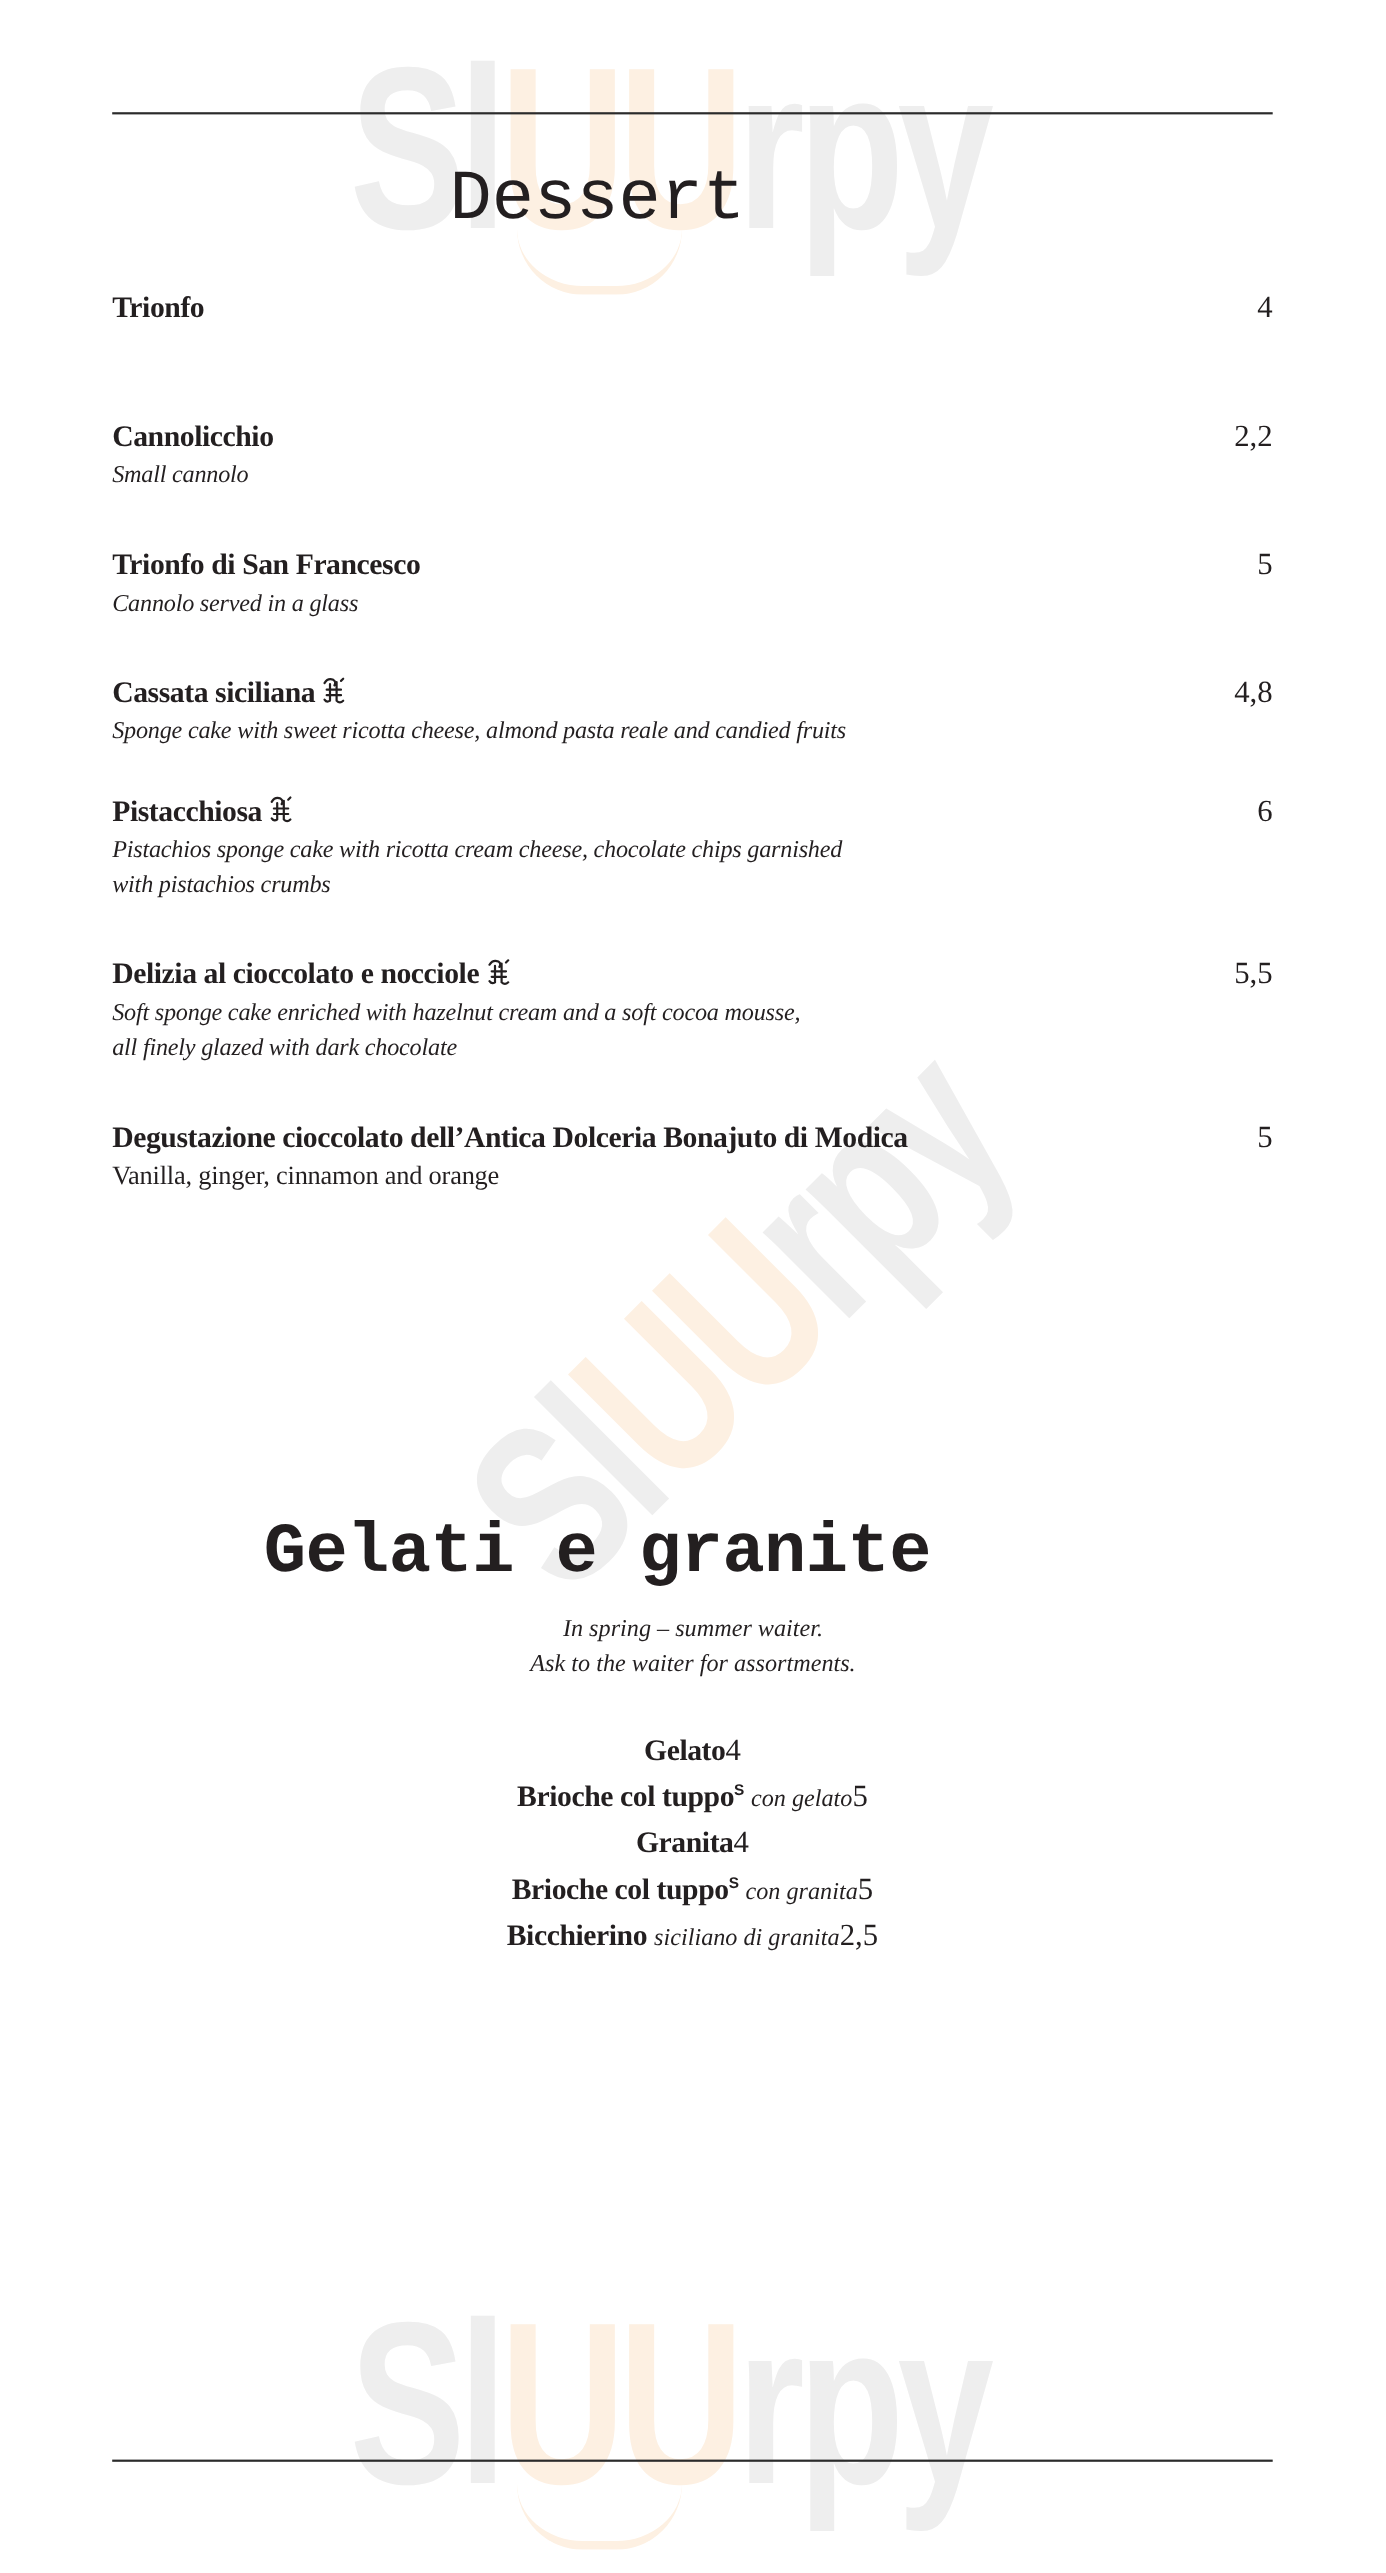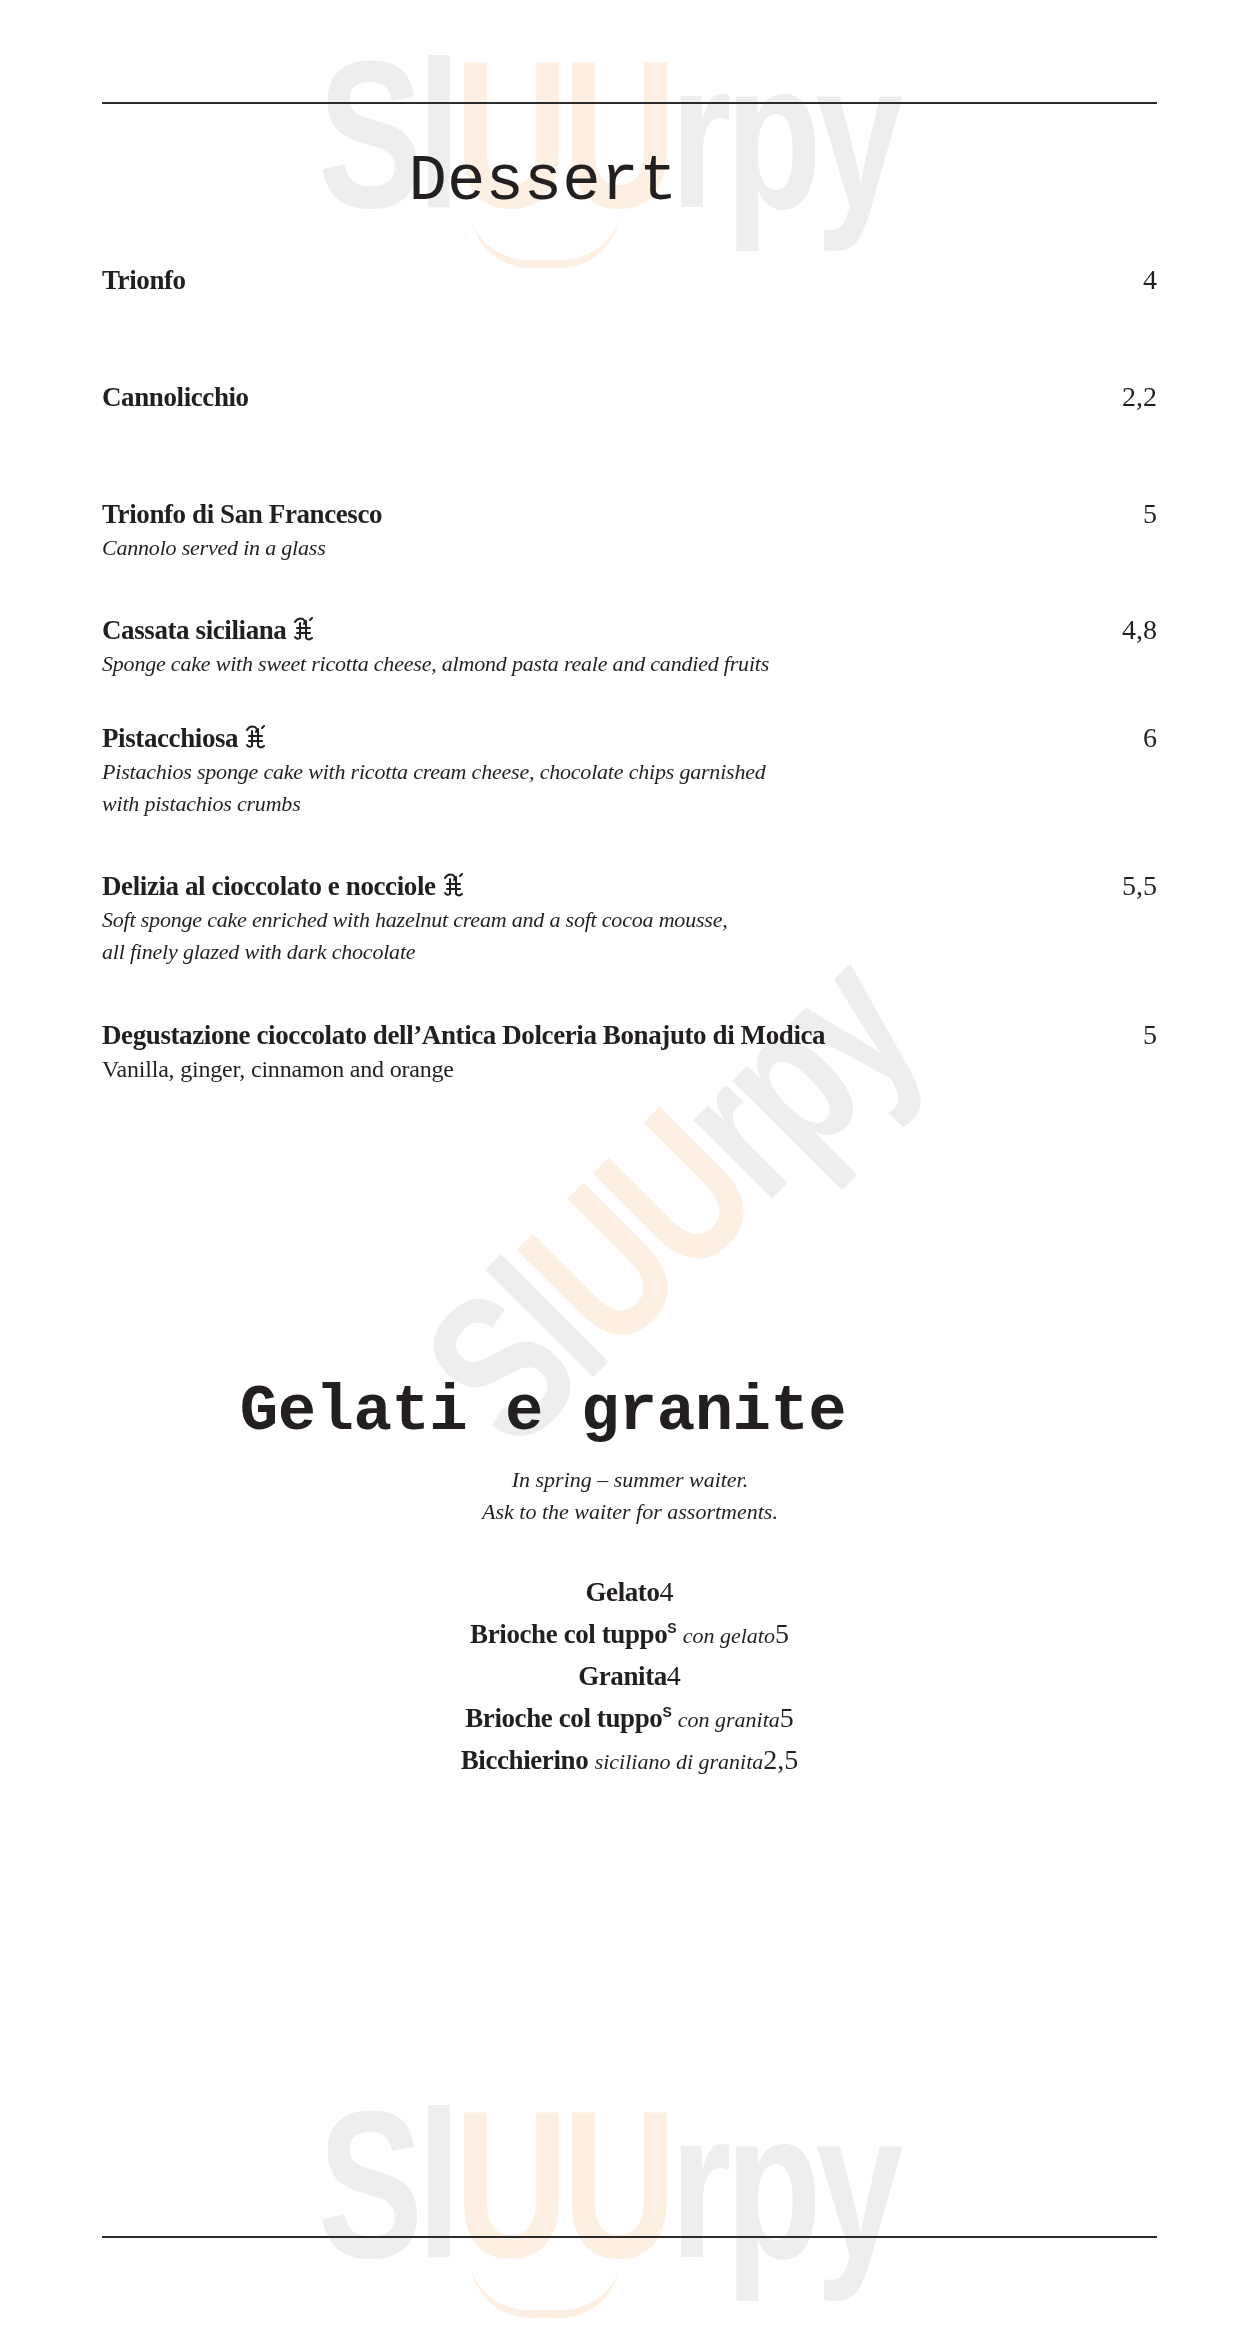--- a/index.html
+++ b/index.html
@@ -60,20 +60,21 @@
     <span class="item-name">Trionfo</span>
     <span class="item-price">4</span>
   </div>
 </div>
 
 <div class="item" style="top:381px;">
   <div class="item-head">
     <span class="item-name">Cannolicchio</span>
     <span class="item-price">2,2</span>
   </div>
+  <div class="item-desc">Small cannolo</div>
 </div>
 
 <div class="item" style="top:498px;">
   <div class="item-head">
     <span class="item-name">Trionfo di San Francesco</span>
     <span class="item-price">5</span>
   </div>
   <div class="item-desc">Cannolo served in a glass</div>
 </div>
 

